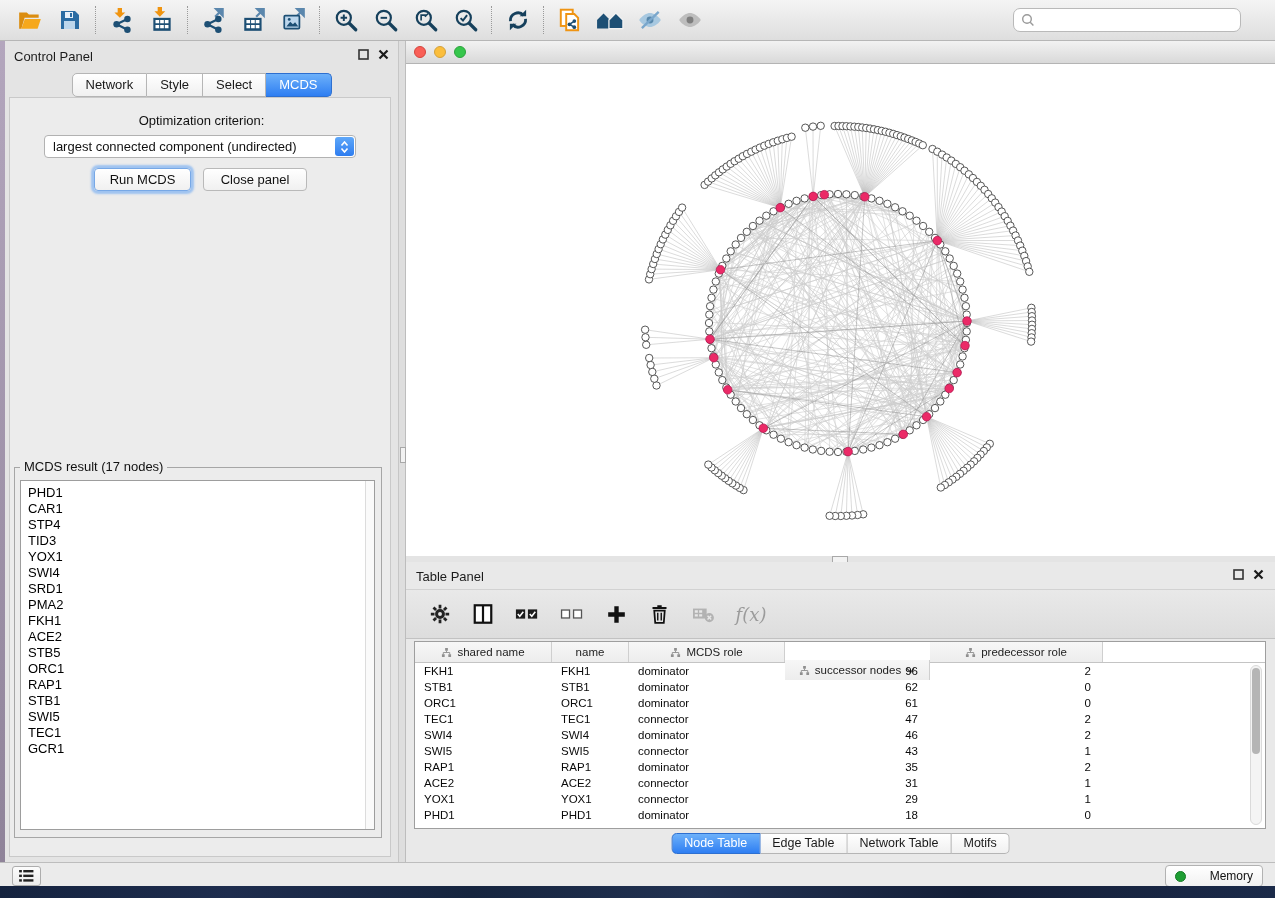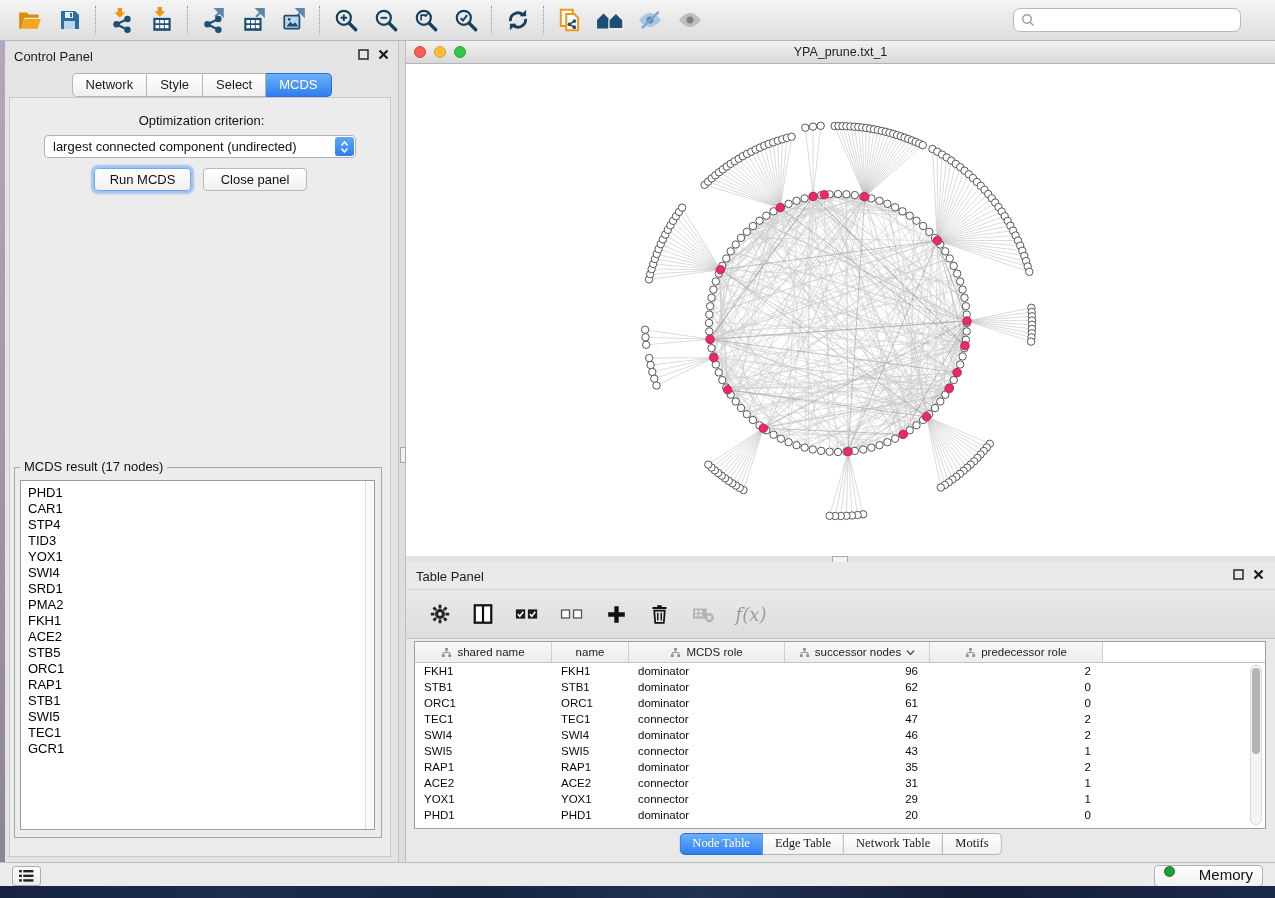--- a/index.html
+++ b/index.html
@@ -76,28 +76,28 @@
     border:1px solid #9e9e9e;box-sizing:border-box;overflow:hidden;}
   #node-table-header{display:flex;height:20px;border-bottom:1px solid #c4c4c4;}
   .th{background:linear-gradient(#f7f7f7,#ededed);border-right:1px solid #cfcfcf;box-sizing:border-box;
     font-size:11.5px;color:#222;display:flex;align-items:center;justify-content:center;gap:5px;height:20px;}
   .tr{display:flex;height:16px;align-items:center;}
   .td{font-size:11.5px;color:#0a0a0a;box-sizing:border-box;padding-left:9px;white-space:nowrap;}
   .td.num{text-align:right;padding-left:0;padding-right:12px;}
   #table-scrollbar{position:absolute;right:3px;top:23px;width:12px;height:160px;background:#f4f4f4;
     border:1px solid #dadada;border-radius:6px;box-sizing:border-box;}
   #table-scrollbar .thumb{position:absolute;left:1px;top:2px;width:8px;height:86px;background:#b5b5b5;border-radius:5px;}
-  #tp-tabs{position:absolute;top:271px;left:50%;transform:translateX(-50%);font-family:Liberation Serif, serif;}
+  #tp-tabs{position:absolute;top:271px;left:50%;transform:translateX(-50%);}
   #tp-tabs .tab{font-size:12.5px;padding:2px 12px 3px;}
   
   #status-bar{left:0;top:862px;width:1275px;height:24px;background:#ebebeb;border-top:1px solid #bdbdbd;box-sizing:border-box;}
   #list-btn{position:absolute;left:12px;top:3px;width:27px;height:18px;border:1px solid #adadad;border-radius:3px;
     background:linear-gradient(#fcfcfc,#ececec);display:flex;align-items:center;justify-content:center;}
   #memory-btn{position:absolute;right:12px;top:2px;height:20px;padding:0 9px;border:1px solid #b2b2b2;border-radius:4px;
-    background:linear-gradient(#ffffff,#f1f1f1);display:flex;align-items:flex-start;gap:24px;font-size:15px;color:#111;}
+    background:linear-gradient(#ffffff,#f1f1f1);display:flex;align-items:center;gap:24px;font-size:12px;color:#111;}
   #memory-btn .dot{width:11px;height:11px;border-radius:50%;background:#1e9e33;border:1px solid #147a25;box-sizing:border-box;}
 </style>
 </head>
 <body>
 
 <div id="toolbar" class="abs">
   <span class="tbi">
     <svg width="26" height="26" viewBox="0 0 24 24">
         <path d="M2 20V5h7l2 2h9v3H7L4 20Z" fill="#db8d10"></path>
         <path d="M4 20l3.2-9H22l-3 9Z" fill="#f6a81c"></path>
@@ -292,21 +292,20 @@
 </div>
 
 <div id="gutter-v" class="abs">
     <div class="handle"></div>
   </div>
 
 <div id="net-titlebar" class="abs">
   <span class="light" style="background:#f95f57;border:1px solid #d4453d;"></span>
   <span class="light" style="background:#fbbe3c;border:1px solid #d4a13a;"></span>
   <span class="light" style="background:#36c64c;border:1px solid #2da33d;"></span>
-  <span id="net-title">YPA_prune.txt_1</span>
 </div>
 <div id="net-canvas" class="abs">
   <svg id="net-svg" width="869" height="492" viewBox="0 0 869 492">
       <g stroke="#8f8f8f" stroke-width="0.6" opacity="0.45">
         <line x1="374.2" y1="143.7" x2="304.1" y2="242.2"></line>
         <line x1="374.2" y1="143.7" x2="329.7" y2="180.5"></line>
         <line x1="374.2" y1="143.7" x2="320.3" y2="194.5"></line>
         <line x1="374.2" y1="143.7" x2="503.7" y2="151.7"></line>
         <line x1="374.2" y1="143.7" x2="305.5" y2="233.8"></line>
         <line x1="374.2" y1="143.7" x2="547.7" y2="316.1"></line>
@@ -1132,21 +1131,21 @@
         <div class="th" style="width: 77px;">
           <span>name</span>
         </div>
         <div class="th" style="width: 156px;">
           <svg width="11" height="11" viewBox="0 0 12 12">
             <path d="M4.5 1h3v3h-3zM1 8h3v3H1zM8 8h3v3H8z" fill="#8f8f8f"></path>
             <path d="M6 4v2M2.5 8V6h7v2" stroke="#8f8f8f" fill="none"></path>
           </svg>
           <span>MCDS role</span>
         </div>
-        <div class="th" style="width: 145px;">
+        <div class="th" style="width: 145px; margin-top: 18px;">
           <svg width="11" height="11" viewBox="0 0 12 12">
             <path d="M4.5 1h3v3h-3zM1 8h3v3H1zM8 8h3v3H8z" fill="#8f8f8f"></path>
             <path d="M6 4v2M2.5 8V6h7v2" stroke="#8f8f8f" fill="none"></path>
           </svg>
           <span>successor nodes</span>
           <svg width="9" height="7" viewBox="0 0 9 7">
             <path d="M1 1.5l3.5 4L8 1.5" fill="none" stroke="#555" stroke-width="1.4"></path>
           </svg>
         </div>
         <div class="th" style="width: 173px;">
@@ -1218,21 +1217,21 @@
           <div class="td" style="width: 137px;">YOX1</div>
           <div class="td" style="width: 77px;">YOX1</div>
           <div class="td" style="width: 156px;">connector</div>
           <div class="td num" style="width: 145px;">29</div>
           <div class="td num" style="width: 173px;">1</div>
         </div>
         <div class="tr">
           <div class="td" style="width: 137px;">PHD1</div>
           <div class="td" style="width: 77px;">PHD1</div>
           <div class="td" style="width: 156px;">dominator</div>
-          <div class="td num" style="width: 145px;">20</div>
+          <div class="td num" style="width: 145px;">18</div>
           <div class="td num" style="width: 173px;">0</div>
         </div>
       </div>
     <div id="table-scrollbar">
         <div class="thumb"></div>
       </div>
   </div>
   <div id="tp-tabs" class="seg">
     <span class="tab active">Node Table</span>
     <span class="tab">Edge Table</span>

